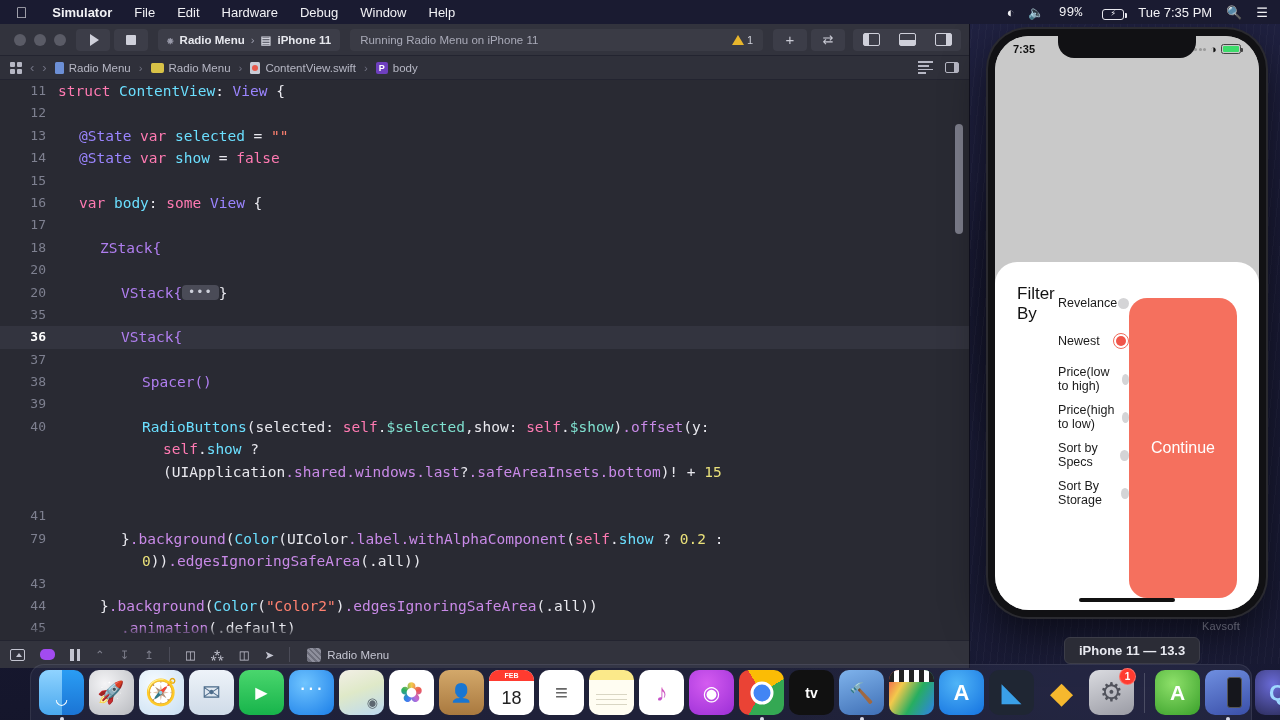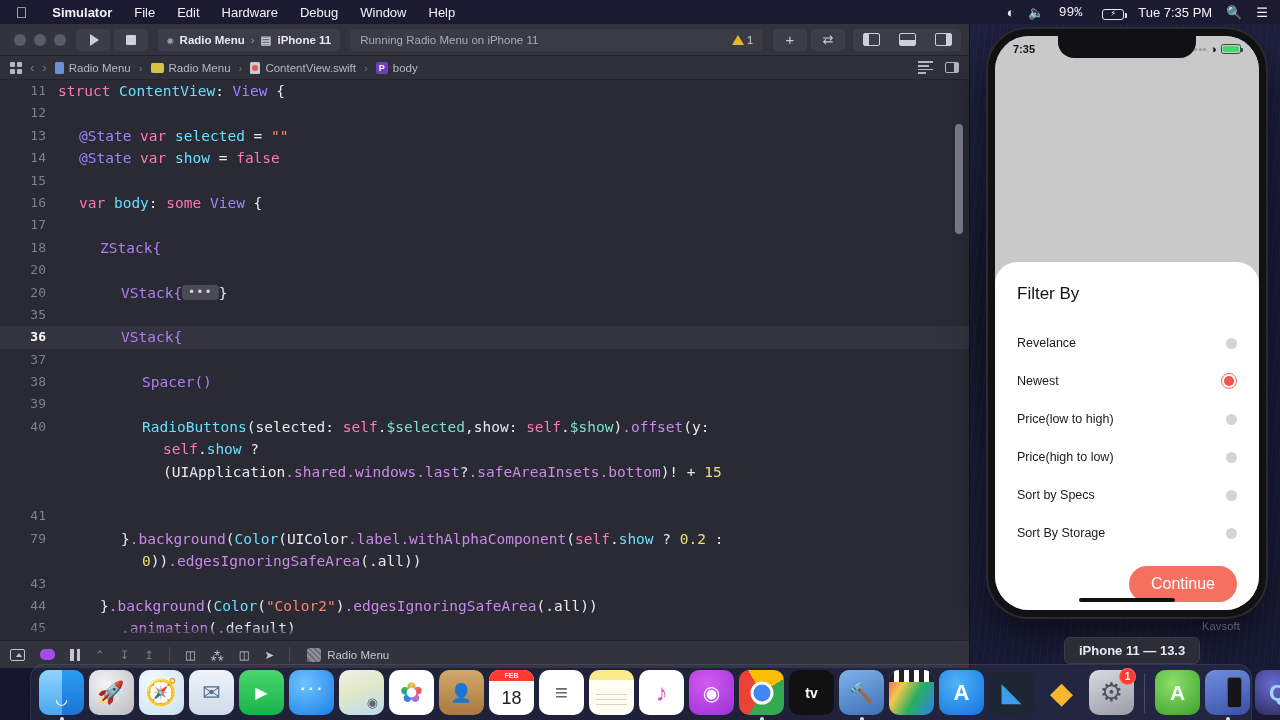--- a/index.html
+++ b/index.html
@@ -195,21 +195,21 @@
   .sig-dots i { display:block; width:3px; height:3px; background:#9a9a9a; border-radius:50%; }
   .wifi-g { font-size: 11px; color: #111; line-height:1; }
   .sim-bat { width: 20px; height: 10px; border: 1.2px solid #444; border-radius: 2.5px; padding: 1px; position: relative; }
   .sim-bat i { display:block; width: 100%; height: 100%; background: #3ddc6b; border-radius: 1px; }
   .sim-bat::after { content:""; position:absolute; right:-3px; top:3px; width:1.6px; height:4px; background:#444; border-radius:0 1px 1px 0; }
 
   .sim-body { position: absolute; inset: 0; background: #c9c9c9; }
   .sheet {
     position: absolute; left: 0; right: 0; bottom: 0; height: 348px;
     background: #fff; border-radius: 22px 22px 34px 34px;
-    display: flex; flex-direction: column; padding: 22px 22px 12px;
+    display: flex; padding: 22px 22px 12px;
   }
   .sheet-title { font-size: 17px; color: #121212; margin-bottom: 20px; font-weight: 400; }
   .opt-row {
     display: flex; align-items: center; justify-content: space-between;
     height: 38px;
   }
   .opt-label { font-size: 12.5px; color: #1a1a1a; }
   .radio-off { width: 11px; height: 11px; border-radius: 50%; background: #d4d4d6; }
   .radio-on {
     width: 16px; height: 16px; border-radius: 50%;

